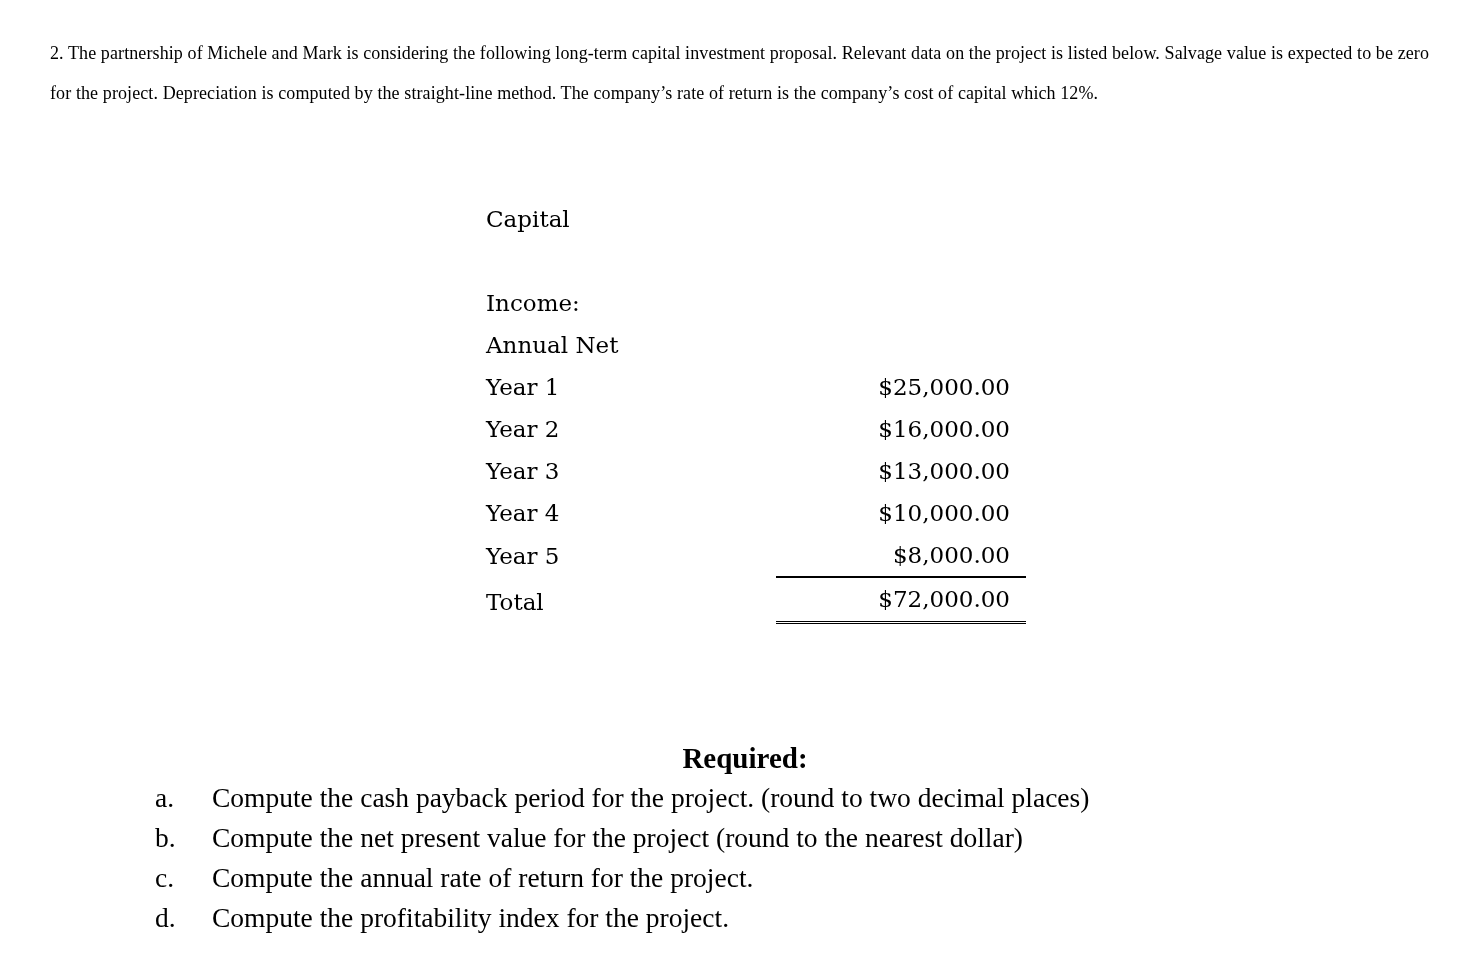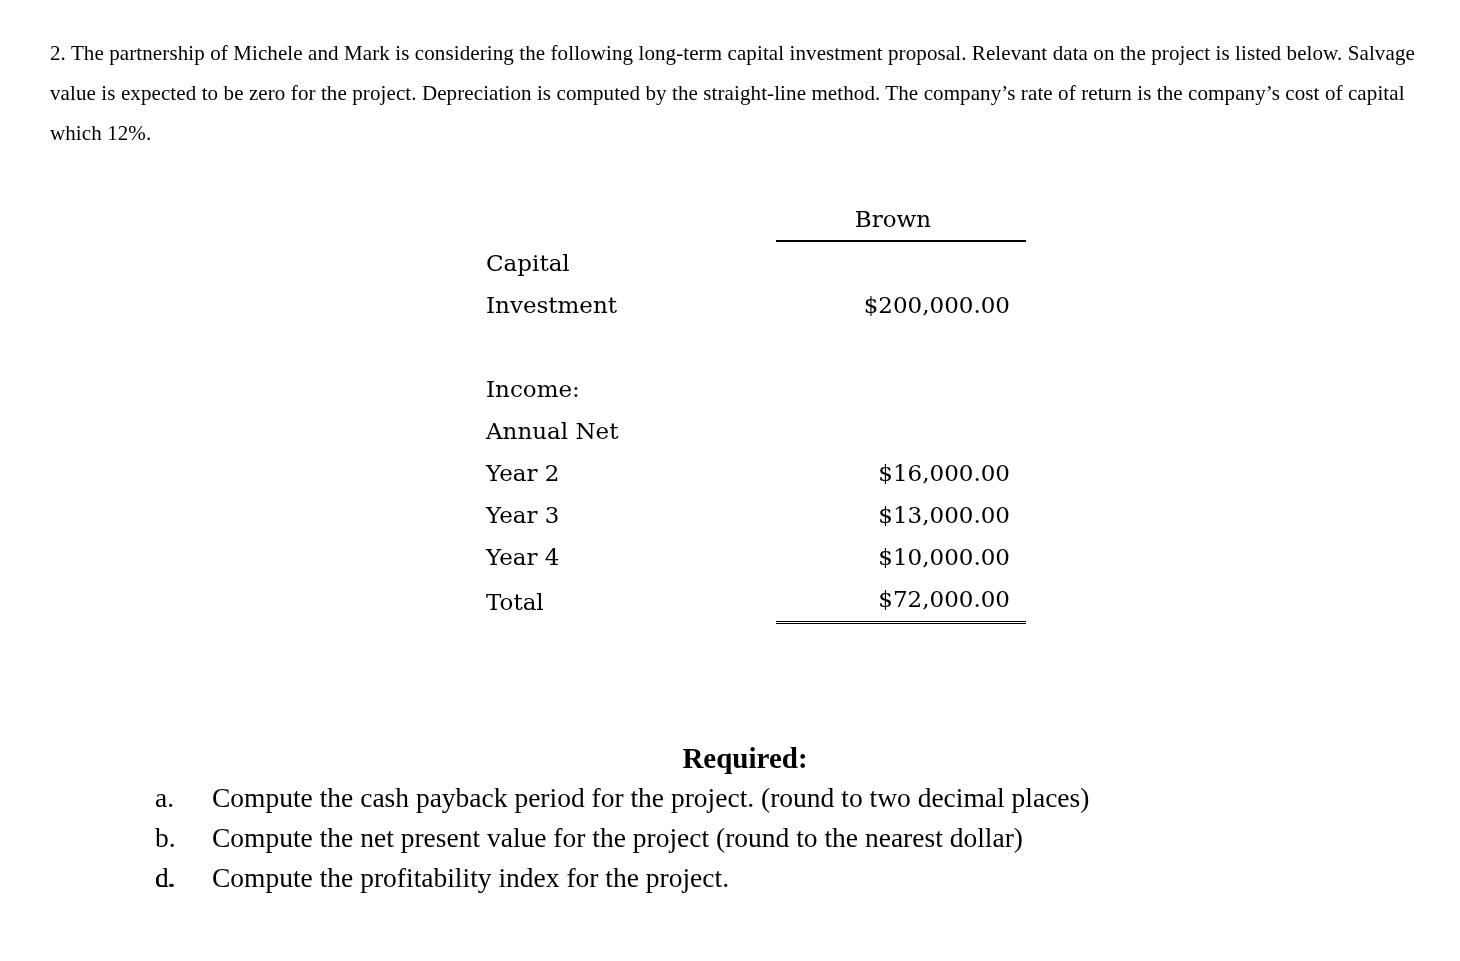--- a/index.html
+++ b/index.html
@@ -18,21 +18,21 @@
   }
 
   
   #question-block {
     position: absolute;
     left: 50px;
     top: 33px;
     width: 1390px;
   }
   #question-para {
-    font-size: 21px;
+    font-size: 18px;
     line-height: 40px;
     text-align: left;
     white-space: normal;
     letter-spacing: 0.1px;
   }
 
   
   #investment-table {
     position: absolute;
     left: 486px;
@@ -120,64 +120,64 @@
 </head>
 <body>
 
 <div id="question-block">
   <div id="question-para">2. The partnership of Michele and Mark is considering the following long-term capital investment proposal.  Relevant data on the project is listed below.  Salvage value is expected to be zero for the project.  Depreciation is computed by the straight-line method.  The company’s rate of return is the company’s cost of capital which 12%.</div>
 </div>
 
 <table id="investment-table">
   <tbody>
 
-    <tr class="hdr-row">
-      <td class="col-label"></td>
-      <td class="col-value hdr">Brown</td>
-    </tr>
 
     <tr>
       <td class="col-label two-line-label">Capital</td>
       <td class="col-value"></td>
-    </tr>
-    <tr>
-      <td class="col-label two-line-label">Investment</td>
-      <td class="col-value">$200,000.00</td>
     </tr>
 
     <tr class="spacer-row">
       <td class="col-label"></td>
       <td class="col-value"></td>
     </tr>
 
     <tr>
       <td class="col-label two-line-label">Income:</td>
       <td class="col-value"></td>
     </tr>
     <tr>
       <td class="col-label two-line-label">Annual Net</td>
       <td class="col-value"></td>
     </tr>
 
+    <tr>
+      <td class="col-label">Year 1</td>
+      <td class="col-value">$25,000.00</td>
+    </tr>
 
     <tr>
       <td class="col-label">Year 2</td>
       <td class="col-value">$16,000.00</td>
     </tr>
 
     <tr>
       <td class="col-label">Year 3</td>
       <td class="col-value">$13,000.00</td>
     </tr>
 
     <tr>
       <td class="col-label">Year 4</td>
       <td class="col-value">$10,000.00</td>
     </tr>
 
+    <tr class="rule-below">
+      <td class="col-label">Year 5</td>
+      <td class="col-value">$8,000.00</td>
+    </tr>
 
     <tr class="double-rule">
       <td class="col-label">Total</td>
       <td class="col-value">$72,000.00</td>
     </tr>
   </tbody>
 </table>
 
 <div id="required-block">
   <div id="required-heading">Required:</div>
@@ -185,19 +185,20 @@
     <li>
       <span class="marker">a.</span>
       <span class="item-text">Compute the cash payback period for the project. (round to two decimal places)</span>
     </li>
     <li>
       <span class="marker">b.</span>
       <span class="item-text">Compute the net present value for the project (round to the nearest dollar)</span>
     </li>
     <li>
       <span class="marker">c.</span>
+      <span class="item-text">Compute the annual rate of return for the project.</span>
     </li>
     <li>
       <span class="marker">d.</span>
       <span class="item-text">Compute the profitability index for the project.</span>
     </li>
   </ul>
 </div>
 
 </body></html>

